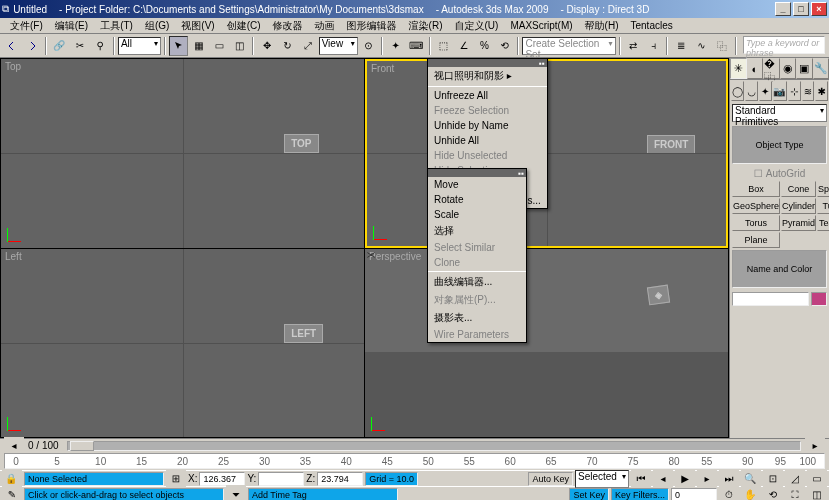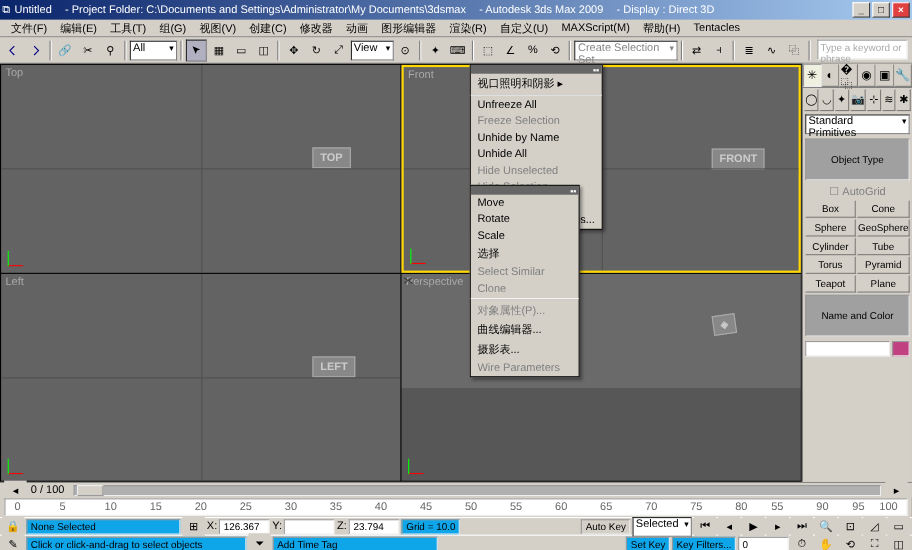--- a/index.html
+++ b/index.html
@@ -30,39 +30,39 @@
 .axis .y{position:absolute;bottom:0;left:0;width:1px;height:14px;background:#0f0}
 .cmdpanel{width:100px;background:#d4d0c8;border-left:1px solid #808080;display:flex;flex-direction:column}
 .cmdtabs{display:flex;height:22px;border-bottom:1px solid #808080}
 .cmdtab{flex:1;border:1px outset #d4d0c8;display:flex;align-items:center;justify-content:center;font-size:11px}
 .cmdtab.active{background:#f0f0e0;border:1px inset}
 .subtabs{display:flex;height:22px;gap:1px;padding:1px}
 .subtab{flex:1;border:1px outset #d4d0c8;display:flex;align-items:center;justify-content:center}
 .rollout-hdr{background:#a0a0a0;border:1px inset;text-align:center;padding:13px;margin:2px;font-size:9px}
 .panel-dd{margin:2px;width:calc(100% - 4px)}
 .autogrid{display:flex;justify-content:center;padding:2px;gap:3px;align-items:center;color:#808080}
-.obj-grid{display:grid;grid-template-columns:1fr 1fr;gap:1px;padding:0 2px}
+.obj-grid{display:grid;grid-template-columns:1fr 1fr 1fr;gap:1px;padding:0 2px}
 .obj-btn{border:1px outset #d4d0c8;text-align:center;padding:2px 0;font-size:9px;background:#d4d0c8}
 .colorbox{display:flex;padding:2px;gap:2px;align-items:center}
 .colorfield{flex:1;height:14px;background:#fff;border:1px inset}
 .swatch{width:16px;height:14px;background:#c04080;border:1px inset}
 .ctxmenu{position:absolute;background:#d4d0c8;border:1px solid #000;box-shadow:2px 2px 3px rgba(0,0,0,.4);z-index:100;min-width:100px}
 .ctx-item{padding:2px 6px;font-size:10px}
 .ctx-item.disabled{color:#808080}
 .ctx-sep{height:1px;background:#808080;border-bottom:1px solid #fff;margin:1px 0}
 .ctx-hdr{background:#666;height:8px;display:flex;justify-content:flex-end;padding:0 2px;color:#fff;font-size:8px}
 .timeline{height:14px;background:#d4d0c8;display:flex;align-items:center;padding:0 4px;border-top:1px solid #808080;font-size:9px}
 .slider-track{flex:1;height:10px;background:#b0b0b0;border:1px inset;margin:0 4px;position:relative}
 .slider-thumb{position:absolute;left:2px;top:-1px;width:24px;height:10px;background:#d4d0c8;border:1px outset}
 .ruler{height:16px;background:#fff;border:1px inset;margin:1px 4px;position:relative;font-size:8px;color:#666;overflow:hidden}
 .ruler span{position:absolute;top:2px}
 .statusbar{display:flex;align-items:center;height:16px;padding:0 2px;gap:2px;background:#d4d0c8;border-top:1px solid #fff}
 .status-field{border:1px inset;background:#0ea5e9;padding:1px 3px;font-size:9px;height:14px;display:flex;align-items:center}
 .coord{background:#fff;width:46px}
-.searchbox{position:absolute;top:36px;right:4px;width:82px;height:18px;border:1px inset;background:#fff;color:#aaa;padding:1px 2px;font-size:9px;}
+.searchbox{position:absolute;top:36px;right:4px;width:82px;height:18px;border:1px inset;background:#fff;color:#aaa;padding:1px 2px;font-size:9px;font-style:italic}
 svg{width:12px;height:12px}
 .persp-lines{position:absolute;inset:0}
 </style>
 </head>
 <body>
 
 <div class="titlebar">
   <span style="margin-right:4px">⧉</span>
   <span>Untitled</span>
   <span style="width:12px"></span>
@@ -252,22 +252,22 @@
 </div>
 <div class="ctxmenu" style="top:168px;left:427px">
   <div class="ctx-hdr">▪▪</div>
   <div class="ctx-item">Move</div>
   <div class="ctx-item">Rotate</div>
   <div class="ctx-item">Scale</div>
   <div class="ctx-item">选择</div>
   <div class="ctx-item disabled">Select Similar</div>
   <div class="ctx-item disabled">Clone</div>
   <div class="ctx-sep"></div>
+  <div class="ctx-item">曲线编辑器...</div>
   <div class="ctx-item disabled">对象属性(P)...</div>
-  <div class="ctx-item">曲线编辑器...</div>
   <div class="ctx-item">摄影表...</div>
   <div class="ctx-item disabled">Wire Parameters</div>
 </div>
 
 <div class="timeline">
   <div class="tbtn">◂</div>
   <span style="padding:0 4px">0 / 100</span>
   <div class="slider-track">
       <div class="slider-thumb"></div>
     </div>

